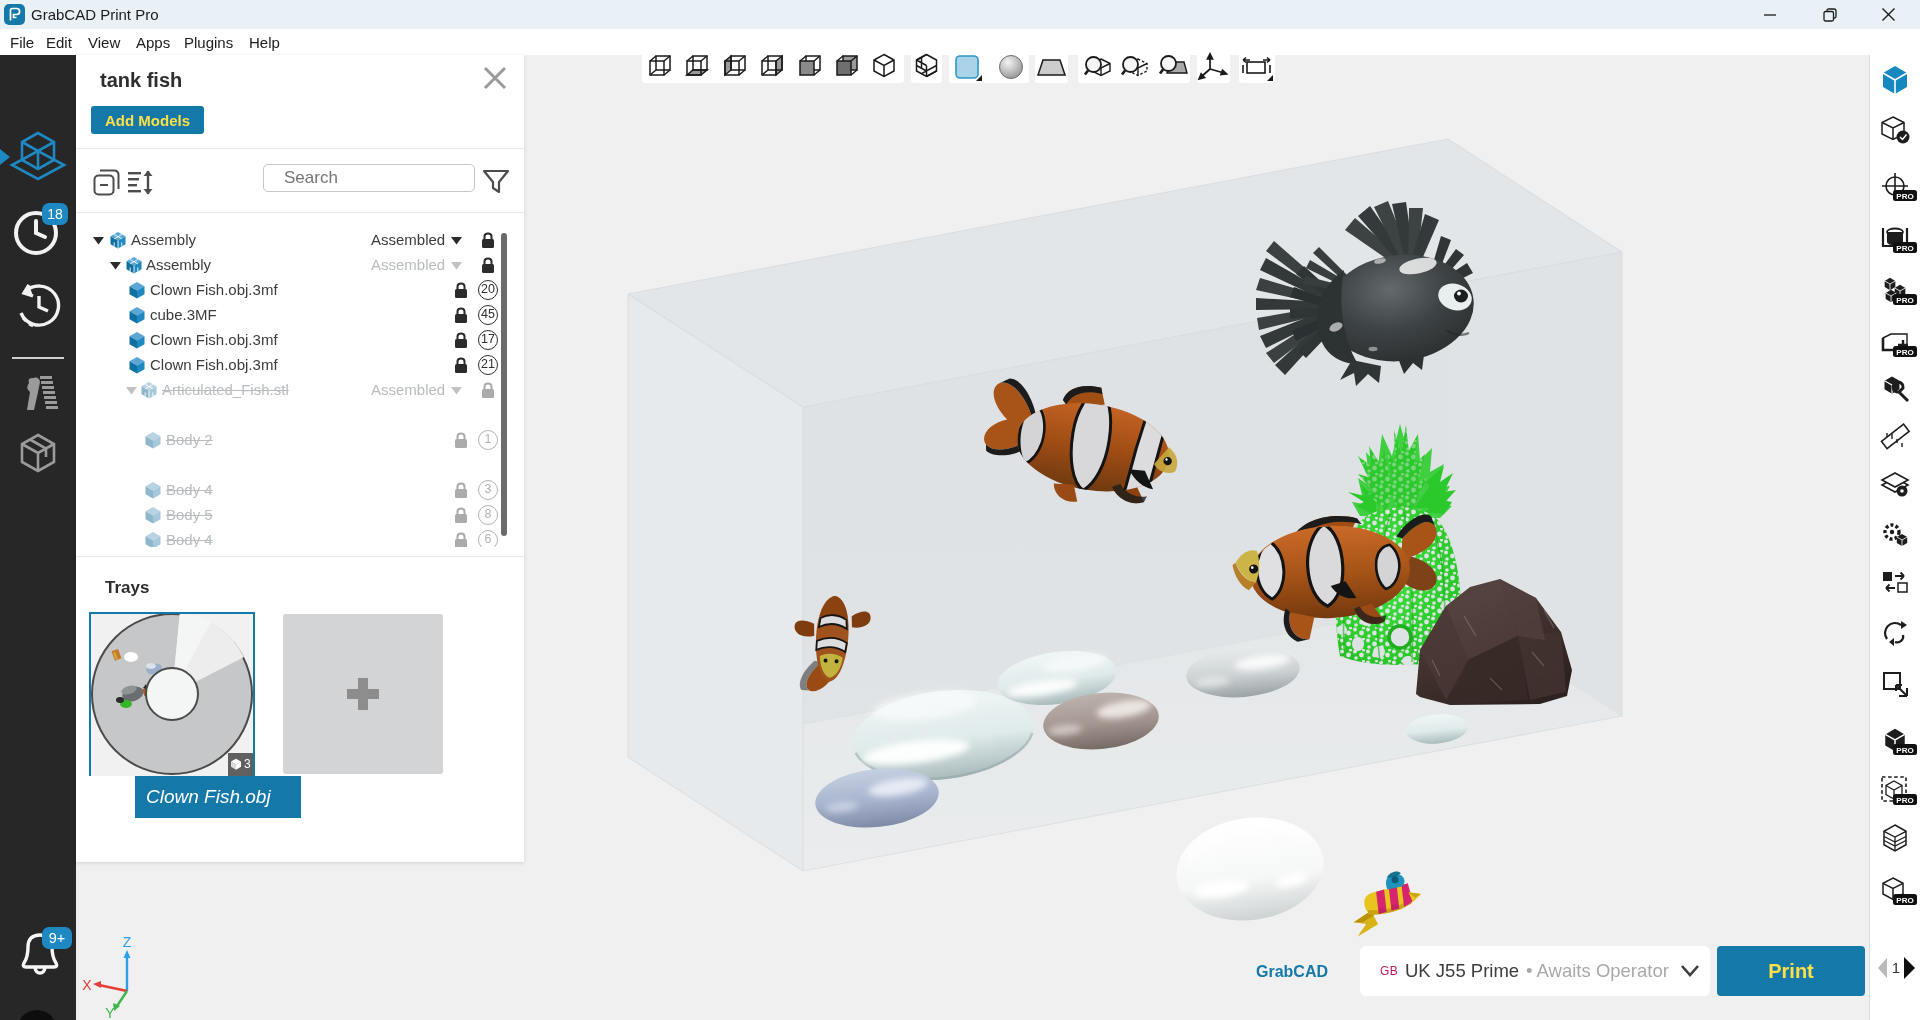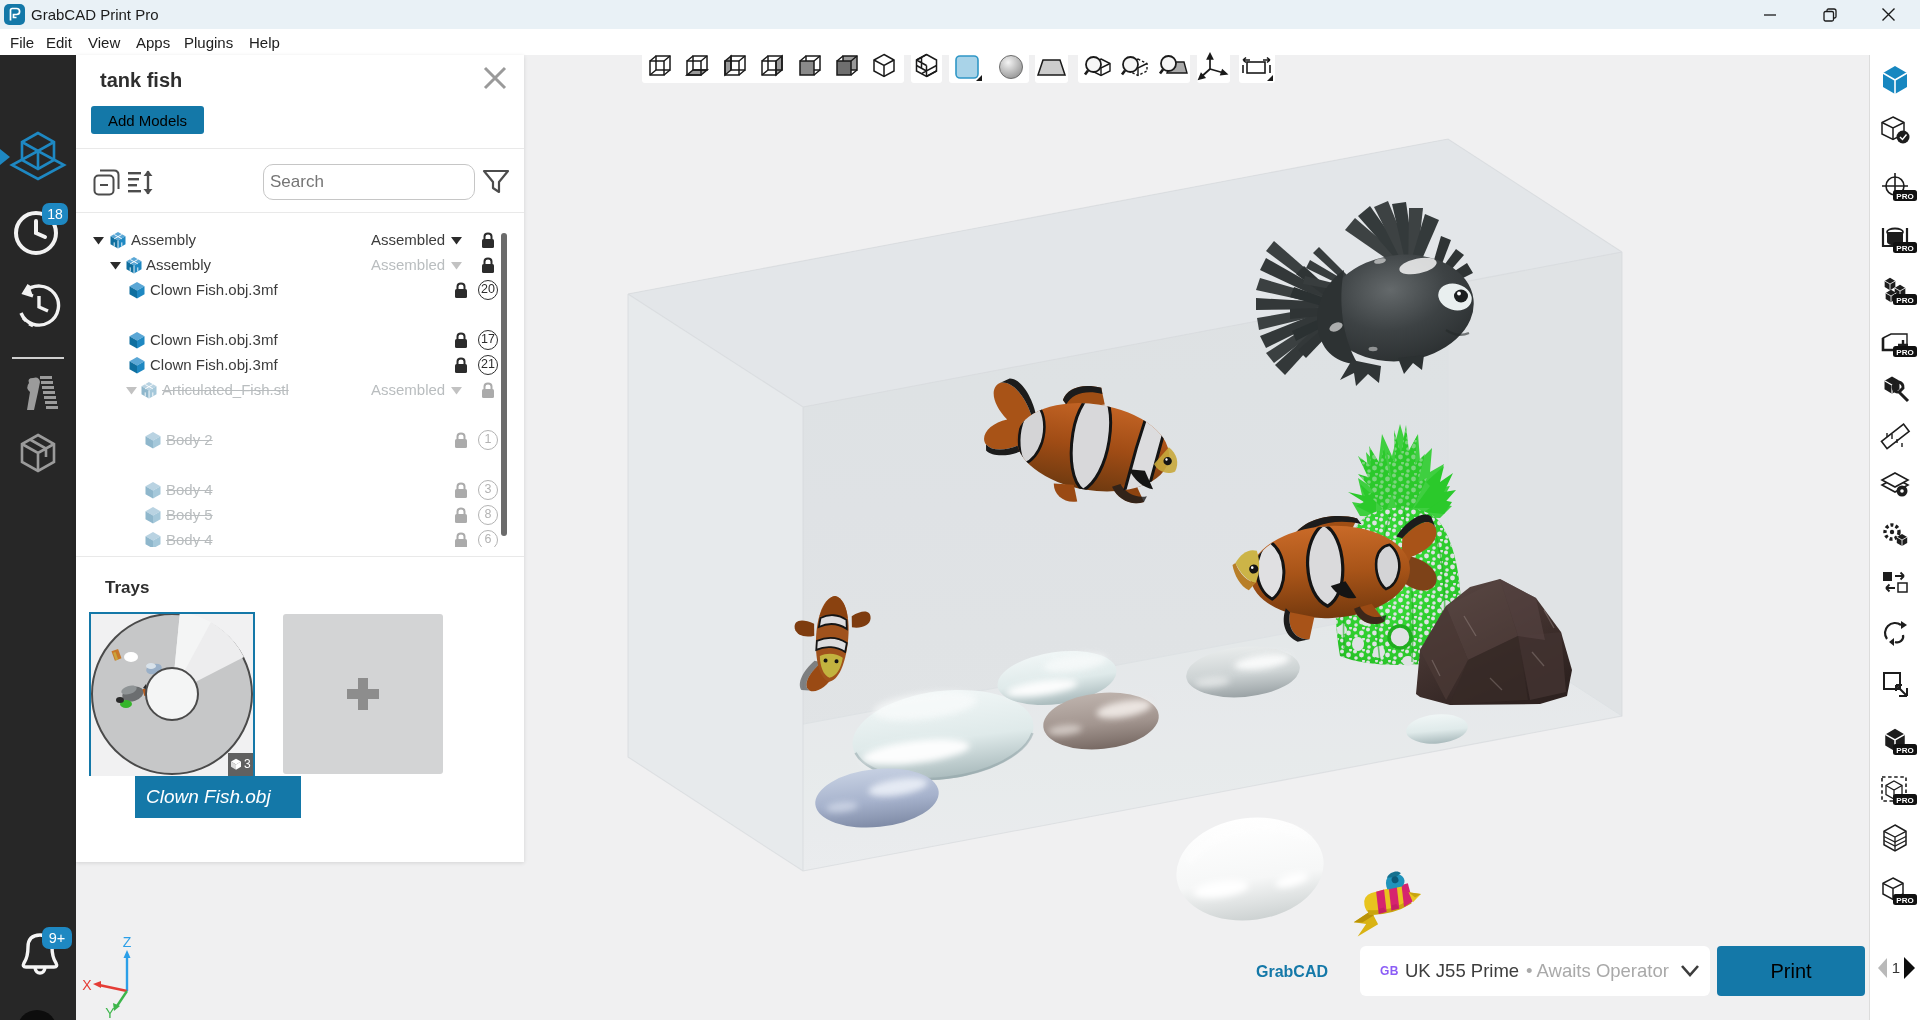--- a/index.html
+++ b/index.html
@@ -15,21 +15,21 @@
 #panel{position:absolute;left:76px;top:55px;width:448px;height:807px;background:#ffffff;box-shadow:0 1px 4px rgba(0,0,0,0.12);}
 .tbgroup{position:absolute;top:52px;height:31px;background:#ffffff;border-radius:3px;}
 .hdiv{position:absolute;left:0;width:448px;height:1px;background:#e9e9e9;}
 .trow{position:absolute;height:25px;width:448px;font-size:15px;color:#3c3c3c;}
 .trow .lbl{position:absolute;top:3px;white-space:nowrap;}
 .trow .asm{position:absolute;left:295px;top:3px;font-size:15px;color:#3c3c3c;}
 .trow .asmg{color:#b9bdbf;}
 .gry{color:#b9bdbf !important;text-decoration:line-through;}
 .cnt{position:absolute;left:402px;top:2px;width:20px;height:20px;border:1.5px solid #2e2e2e;border-radius:50%;font-size:12.5px;color:#2e2e2e;text-align:center;line-height:17.5px;}
 .cntg{border-color:#b3b3b3;color:#b3b3b3;}
-.btn-blue{background:#1478a8;color:#000000;border:none;border-radius:3px;font-weight:normal;}
+.btn-blue{background:#1478a8;color:#fde047;border:none;border-radius:3px;font-weight:bold;}
 </style>
 </head>
 <body>
 <div id="titlebar">
 <svg class="abs" style="left:4px;top:4px" width="21" height="21" viewBox="0 0 21 21">
       <rect x="0" y="0" width="21" height="21" rx="5" fill="#1478a8"></rect>
       <path d="M6.5 16.5 L6.5 6.2 Q6.5 4.5 8.2 4.5 L12.6 4.5 Q15.6 4.5 15.6 7.5 Q15.6 10.5 12.6 10.5 L9.5 10.5 L9.5 13.5 L12.5 13.5" fill="none" stroke="#ffffff" stroke-width="1.7"></path>
     </svg>
 <span class="ttext">GrabCAD Print Pro</span>
 <svg class="abs" style="left:1763px;top:8px" width="14" height="14" viewBox="0 0 14 14">
@@ -627,21 +627,21 @@
       </g>
 </svg>
 <svg class="abs" style="left:6px;top:900px" width="40" height="26" viewBox="0 0 40 26">
       <polygon points="11,3 11,23 2,13" fill="#b9b9b9"></polygon>
       <text x="20" y="18" font-size="15" fill="#333" text-anchor="middle">1</text>
       <polygon points="28,2 28,24 39,13" fill="#0d0d0d"></polygon>
     </svg>
 </div>
 <div class="abs" style="left:1256px;top:963px;font-size:16px;font-weight:bold;color:#1478a8;">GrabCAD</div>
 <div class="abs" style="left:1360px;top:946px;width:350px;height:50px;background:#fff;border-radius:6px;">
-<span class="abs" style="left:20px;top:18px;font-size:12px;font-weight:bold;color:#8b5cf6;letter-spacing:0.3px;">GB</span>
+<span class="abs" style="left:20px;top:18px;font-size:12px;font-weight:normal;color:#be185d;letter-spacing:0.3px;">GB</span>
 <span class="abs" style="left:45px;top:14px;font-size:18.5px;color:#3d3d3d;">UK J55 Prime</span>
 <span class="abs" style="left:166px;top:14px;font-size:18.5px;color:#a9a9a9;">• Awaits Operator</span>
 <svg class="abs" style="left:320px;top:18px" width="20" height="14" viewBox="0 0 20 14">
       <path d="M2 2 L10 11 L18 2" fill="none" stroke="#3d3d3d" stroke-width="2.6"></path>
     </svg>
 </div>
 <button class="btn-blue abs" style="left:1717px;top:946px;width:148px;height:50px;font-size:20px;border-radius:4px;">Print</button>
 <div id="panel">
 <div class="abs" style="left:24px;top:14px;font-size:20px;font-weight:bold;color:#2e2e2e;">tank fish</div>
 <svg class="abs" style="left:406px;top:10px" width="26" height="26" viewBox="0 0 26 26">
@@ -659,21 +659,21 @@
         <rect x="0" y="3" width="13" height="2.4"></rect>
         <rect x="0" y="9" width="11" height="2.4"></rect>
         <rect x="0" y="15" width="9" height="2.4"></rect>
         <rect x="0" y="21" width="13" height="2.4"></rect>
       </g>
 <g stroke="#4c4c4c" stroke-width="2.4" fill="none">
         <line x1="20" y1="2" x2="20" y2="25"></line>
       </g>
 <path d="M15.5 7 L20 1.5 L24.5 7 Z M15.5 20 L20 25.5 L24.5 20 Z" fill="#4c4c4c"></path>
 </svg>
-<input class="abs" style="left: 187px; top: 109px; width: 212px; height: 36px; border: 1px solid rgb(198, 198, 198); border-radius: 10px; font-size: 17px; padding-left: 6px; color: rgb(136, 136, 136); outline: none;" placeholder="Search">
+<input class="abs" style="left: 187px; top: 109px; width: 212px; height: 28px; border: 1px solid rgb(198, 198, 198); border-radius: 5px; font-size: 17px; padding-left: 20px; color: rgb(136, 136, 136); outline: none;" placeholder="Search">
 <svg class="abs" style="left:406px;top:113px" width="28" height="28" viewBox="0 0 28 28">
       <path d="M2 3 L26 3 L17 14 L17 24 L11 20 L11 14 Z" fill="none" stroke="#4c4c4c" stroke-width="2.2" stroke-linejoin="round"></path>
     </svg>
 <div class="hdiv" style="top:157px"></div>
 <div id="tree" class="abs" style="left:0;top:173px;width:448px;height:319px;overflow:hidden;">
 <div class="trow" style="top:0px">
         <svg class="abs" style="left:17px;top:9px" width="11" height="8" viewBox="0 0 11 8">
           <polygon points="0,0 11,0 5.5,7.5" fill="#2b2b2b"></polygon>
         </svg>
         <svg class="abs" style="left:33px;top:3px" width="18" height="18" viewBox="0 0 18 18">
@@ -717,20 +717,33 @@
           <polygon points="9,1 16.5,5.3 9,9.6 1.5,5.3" fill="#5aa7d6"></polygon>
           <polygon points="1.5,5.3 9,9.6 9,17.5 1.5,13.2" fill="#0f6f9f"></polygon>
           <polygon points="16.5,5.3 9,9.6 9,17.5 16.5,13.2" fill="#1e88c2"></polygon>
         </svg>
         <span class="lbl" style="left:74px">Clown Fish.obj.3mf</span>
         <svg class="abs" style="left:377px;top:4px" width="16" height="17" viewBox="0 0 16 17">
           <path d="M4.5 7 L4.5 4.5 Q4.5 1.5 8 1.5 Q11.5 1.5 11.5 4.5 L11.5 7" fill="none" stroke="#2b2b2b" stroke-width="2"></path>
           <rect x="2" y="7" width="12" height="9" rx="1.5" fill="#2b2b2b"></rect>
         </svg>
         <span class="cnt">20</span>
+      </div>
+<div class="trow" style="top:75px">
+        <svg class="abs" style="left:52px;top:3px" width="18" height="18" viewBox="0 0 18 18">
+          <polygon points="9,1 16.5,5.3 9,9.6 1.5,5.3" fill="#5aa7d6"></polygon>
+          <polygon points="1.5,5.3 9,9.6 9,17.5 1.5,13.2" fill="#0f6f9f"></polygon>
+          <polygon points="16.5,5.3 9,9.6 9,17.5 16.5,13.2" fill="#1e88c2"></polygon>
+        </svg>
+        <span class="lbl" style="left:74px">cube.3MF</span>
+        <svg class="abs" style="left:377px;top:4px" width="16" height="17" viewBox="0 0 16 17">
+          <path d="M4.5 7 L4.5 4.5 Q4.5 1.5 8 1.5 Q11.5 1.5 11.5 4.5 L11.5 7" fill="none" stroke="#2b2b2b" stroke-width="2"></path>
+          <rect x="2" y="7" width="12" height="9" rx="1.5" fill="#2b2b2b"></rect>
+        </svg>
+        <span class="cnt">45</span>
       </div>
 <div class="trow" style="top:100px">
         <svg class="abs" style="left:52px;top:3px" width="18" height="18" viewBox="0 0 18 18">
           <polygon points="9,1 16.5,5.3 9,9.6 1.5,5.3" fill="#5aa7d6"></polygon>
           <polygon points="1.5,5.3 9,9.6 9,17.5 1.5,13.2" fill="#0f6f9f"></polygon>
           <polygon points="16.5,5.3 9,9.6 9,17.5 16.5,13.2" fill="#1e88c2"></polygon>
         </svg>
         <span class="lbl" style="left:74px">Clown Fish.obj.3mf</span>
         <svg class="abs" style="left:377px;top:4px" width="16" height="17" viewBox="0 0 16 17">
           <path d="M4.5 7 L4.5 4.5 Q4.5 1.5 8 1.5 Q11.5 1.5 11.5 4.5 L11.5 7" fill="none" stroke="#2b2b2b" stroke-width="2"></path>

